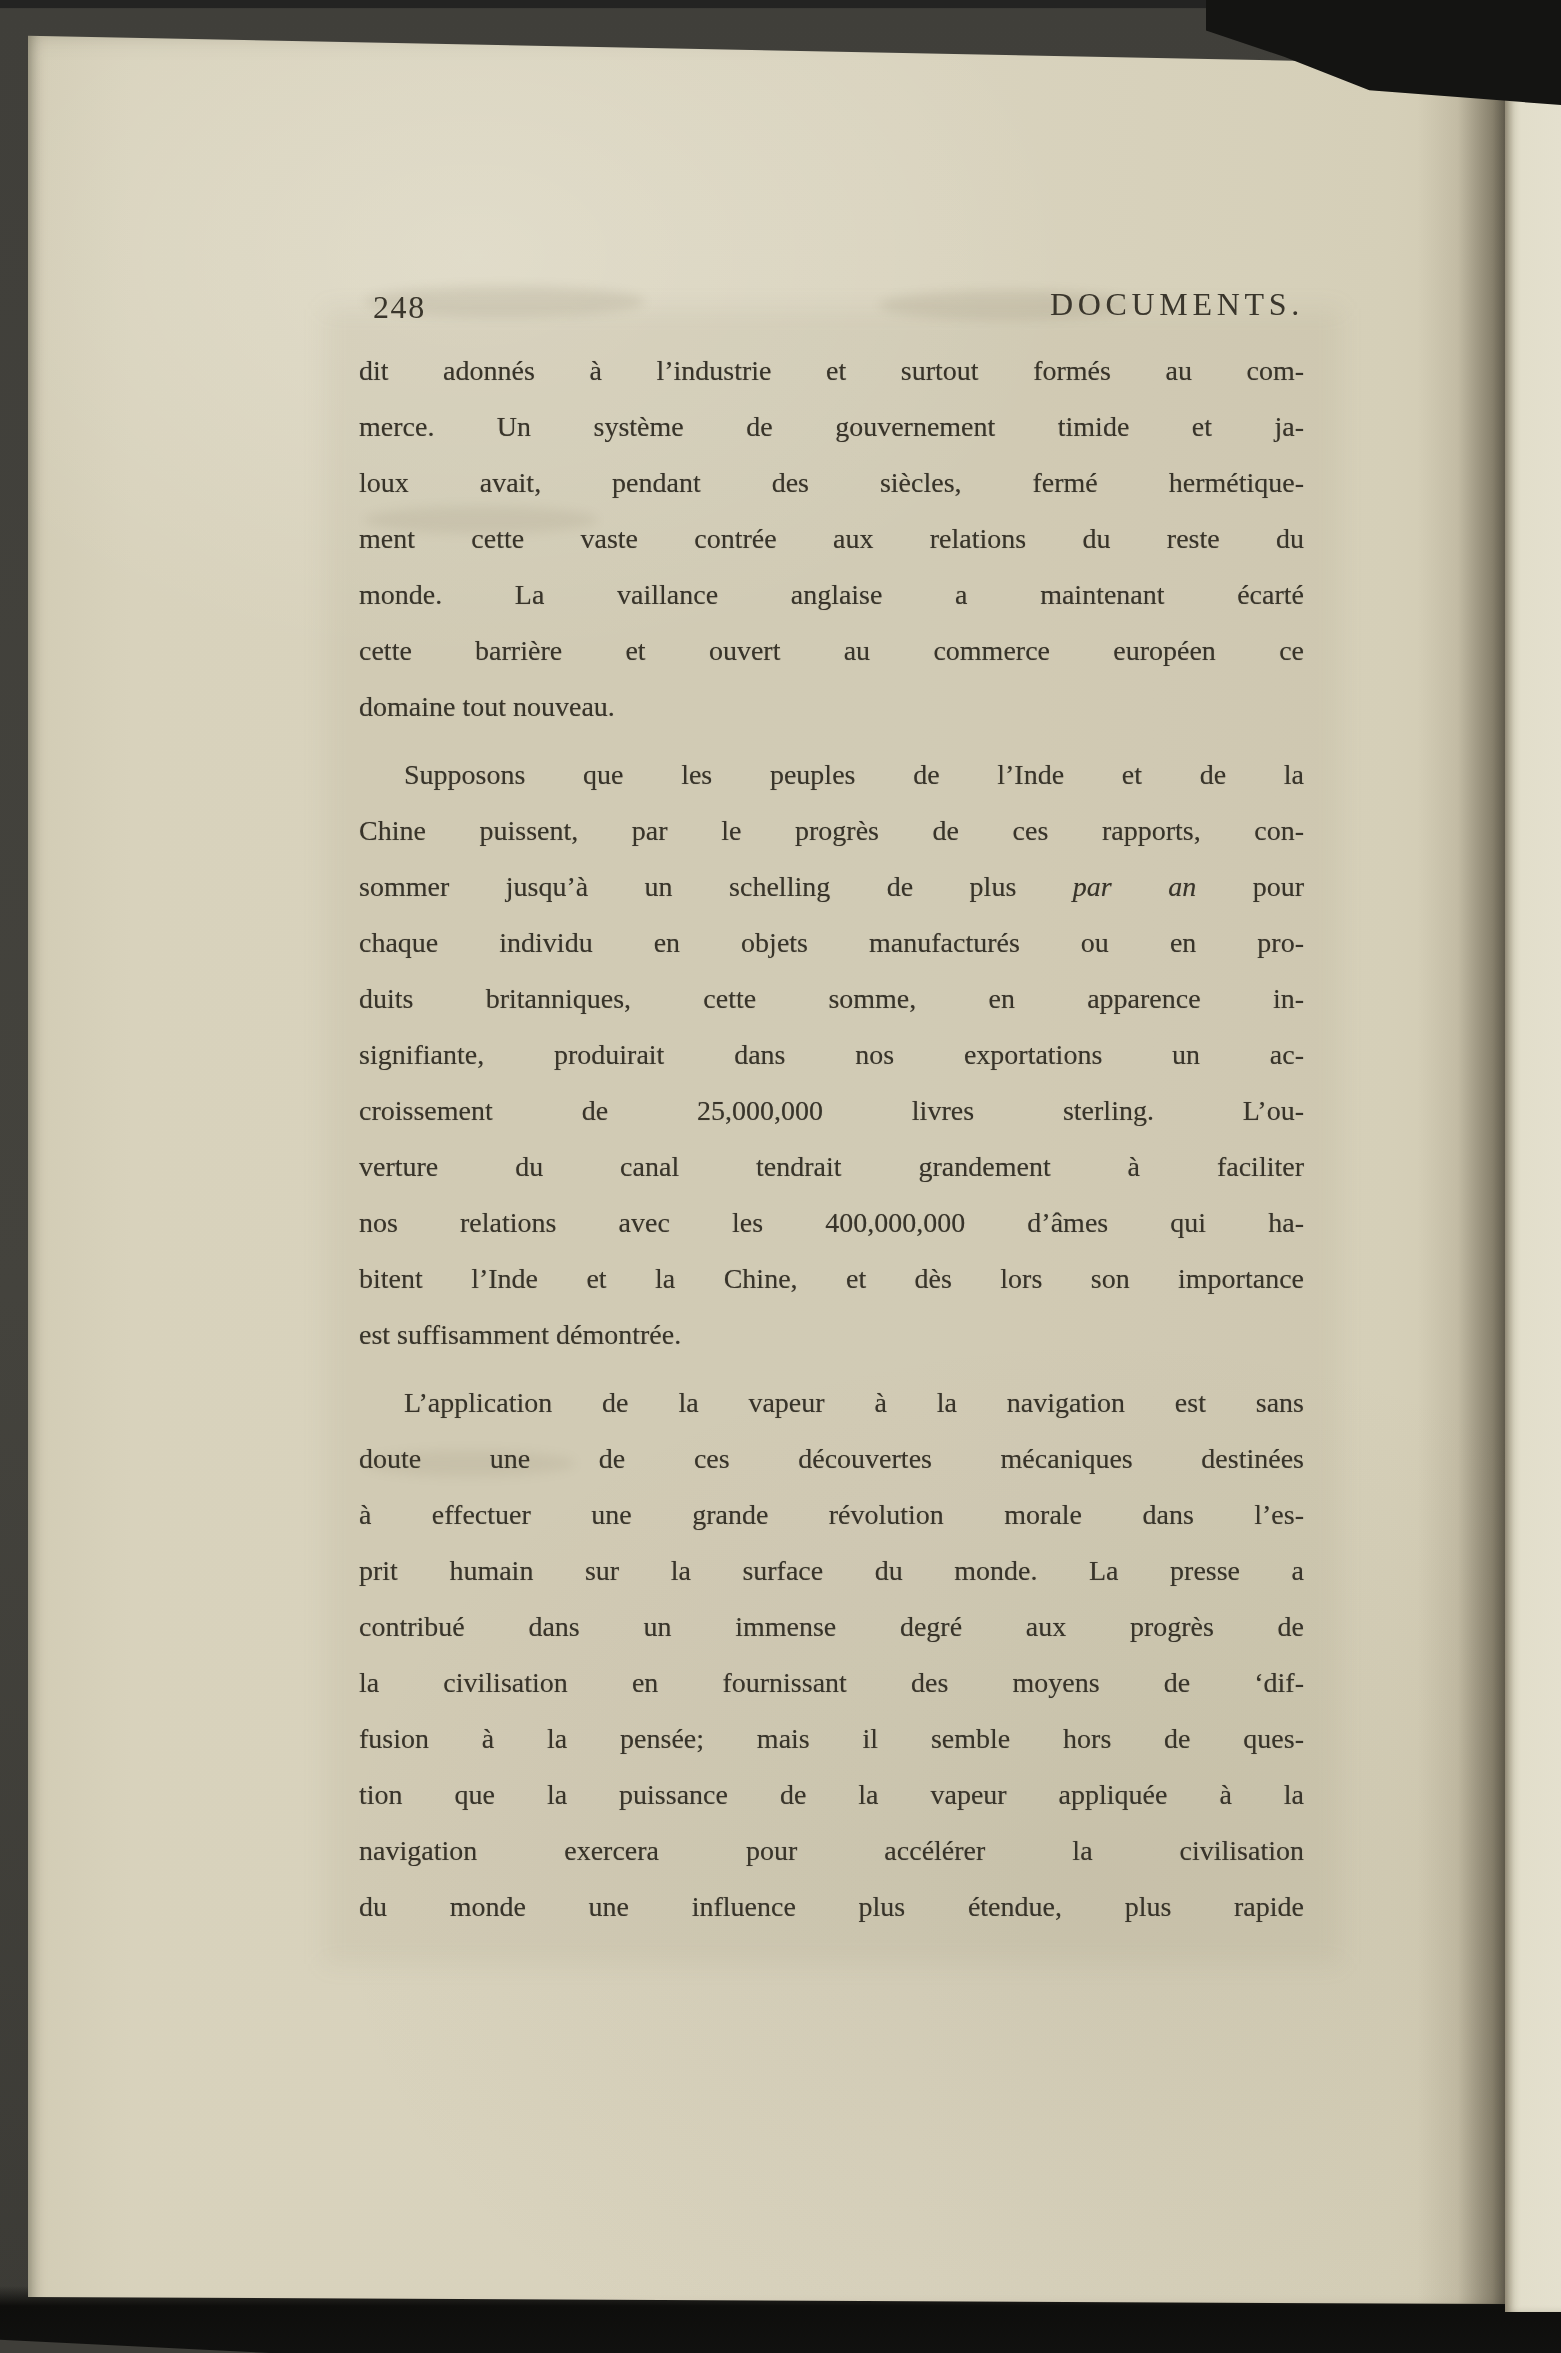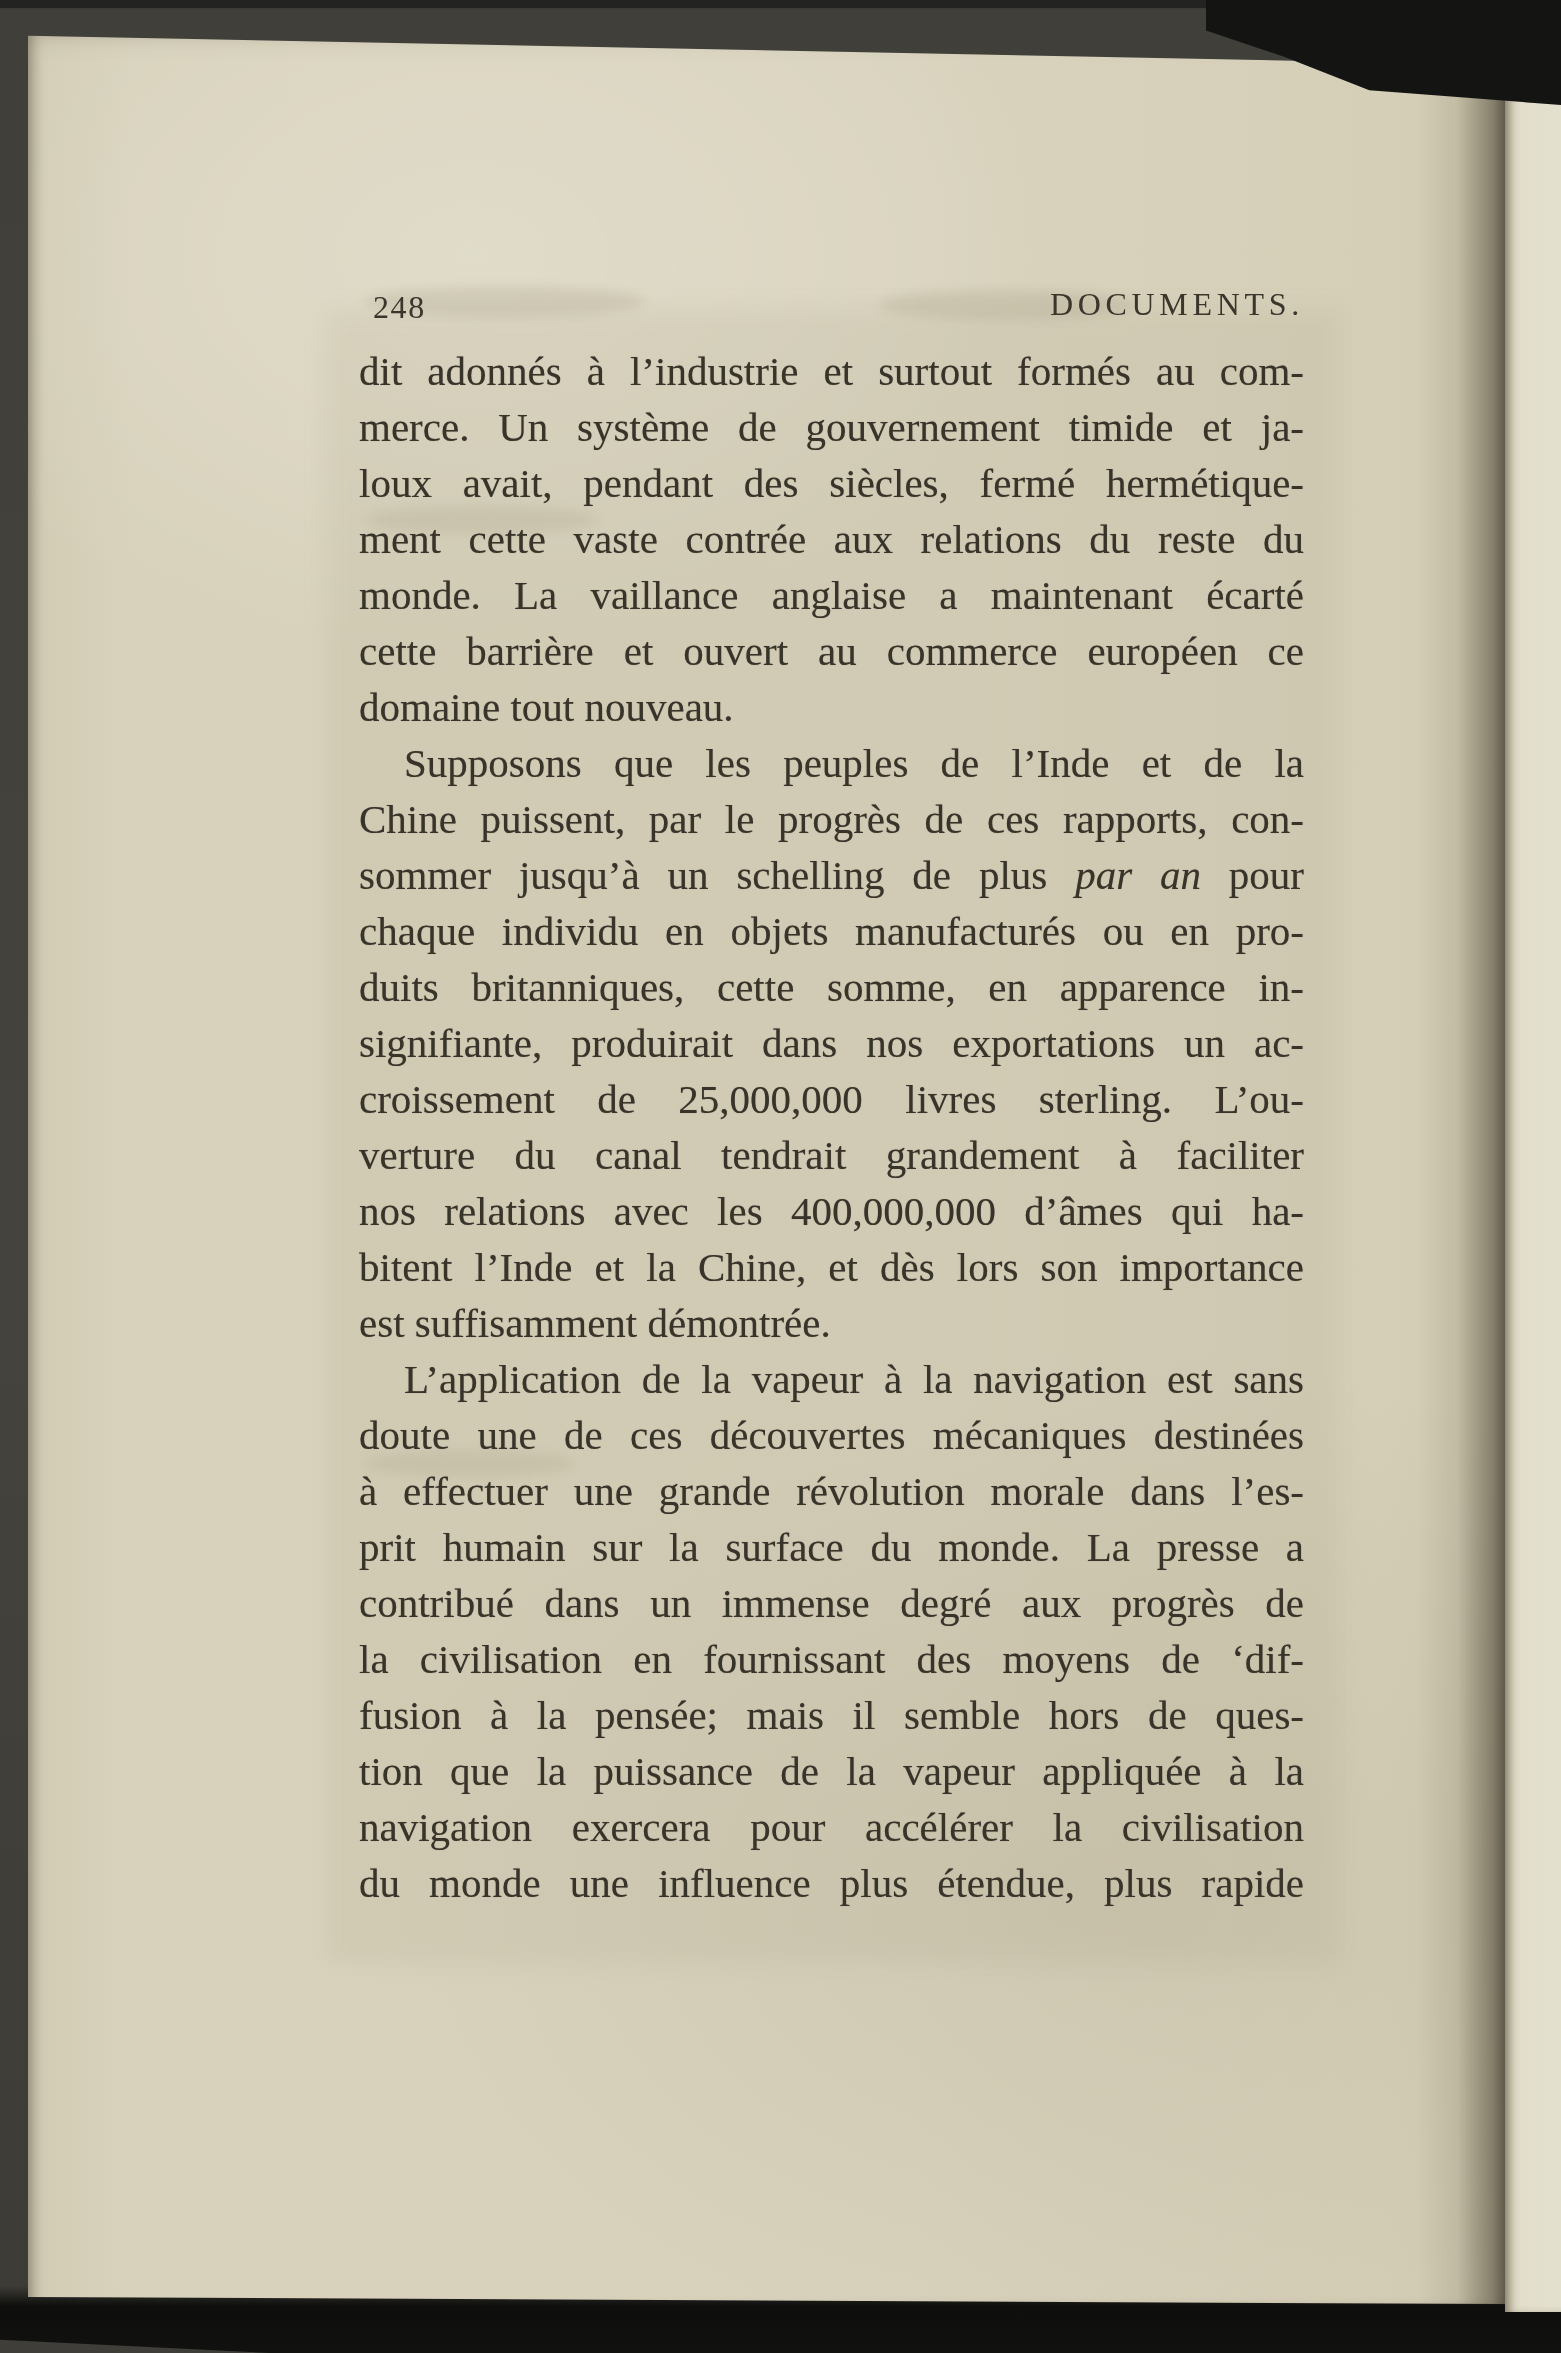--- a/index.html
+++ b/index.html
@@ -36,24 +36,24 @@
   .s3{left:336px;top:478px;width:234px;height:28px;opacity:0.22;}
   .s4{left:336px;top:1422px;width:211px;height:26.5px;opacity:0.2;}
 
   
   .header{position:absolute;left:331px;top:258px;width:945px;height:47px;color:#3a362c;}
   .pagenum{position:absolute;left:0;top:3.1px;font-size:32px;letter-spacing:1.6px;margin-left:14px;}
   .title{position:absolute;left:0;top:0;width:100%;text-align:right;font-size:32px;letter-spacing:4.7px;}
 
   
   .text{position:absolute;left:331px;top:315px;width:945px;color:#38342a;
-        font-size:41px;text-shadow:0 0 0.8px rgba(56,52,42,0.45);}
+        font-size:28px;text-shadow:0 0 0.8px rgba(56,52,42,0.45);}
   .line{line-height:56px;height:56px;text-align:justify;text-align-last:justify;white-space:nowrap_off;}
   .line.last{text-align-last:left;}
-  .line.indent{text-indent:45px;}
+  .line.indent{text-indent:45px;margin-top:12px;}
   .it{font-style:italic;margin-top:26px;}
 
   
   .gutter{position:absolute;right:0;top:0;bottom:0;width:90px;
       background:linear-gradient(to right,rgba(56,44,24,0) 0%,rgba(56,44,24,0.10) 45%,rgba(34,27,13,0.42) 84%,rgba(20,16,8,0.62) 100%);}
 
   
   .next-page{position:absolute;left:1505px;top:59px;width:56px;height:2253px;
       background:linear-gradient(90deg,#d9d4bf 0%,#e2decb 30%,#e4e0ce 100%);
       clip-path:polygon(0 7.8px,100% 14px,100% 100%,0 100%);

